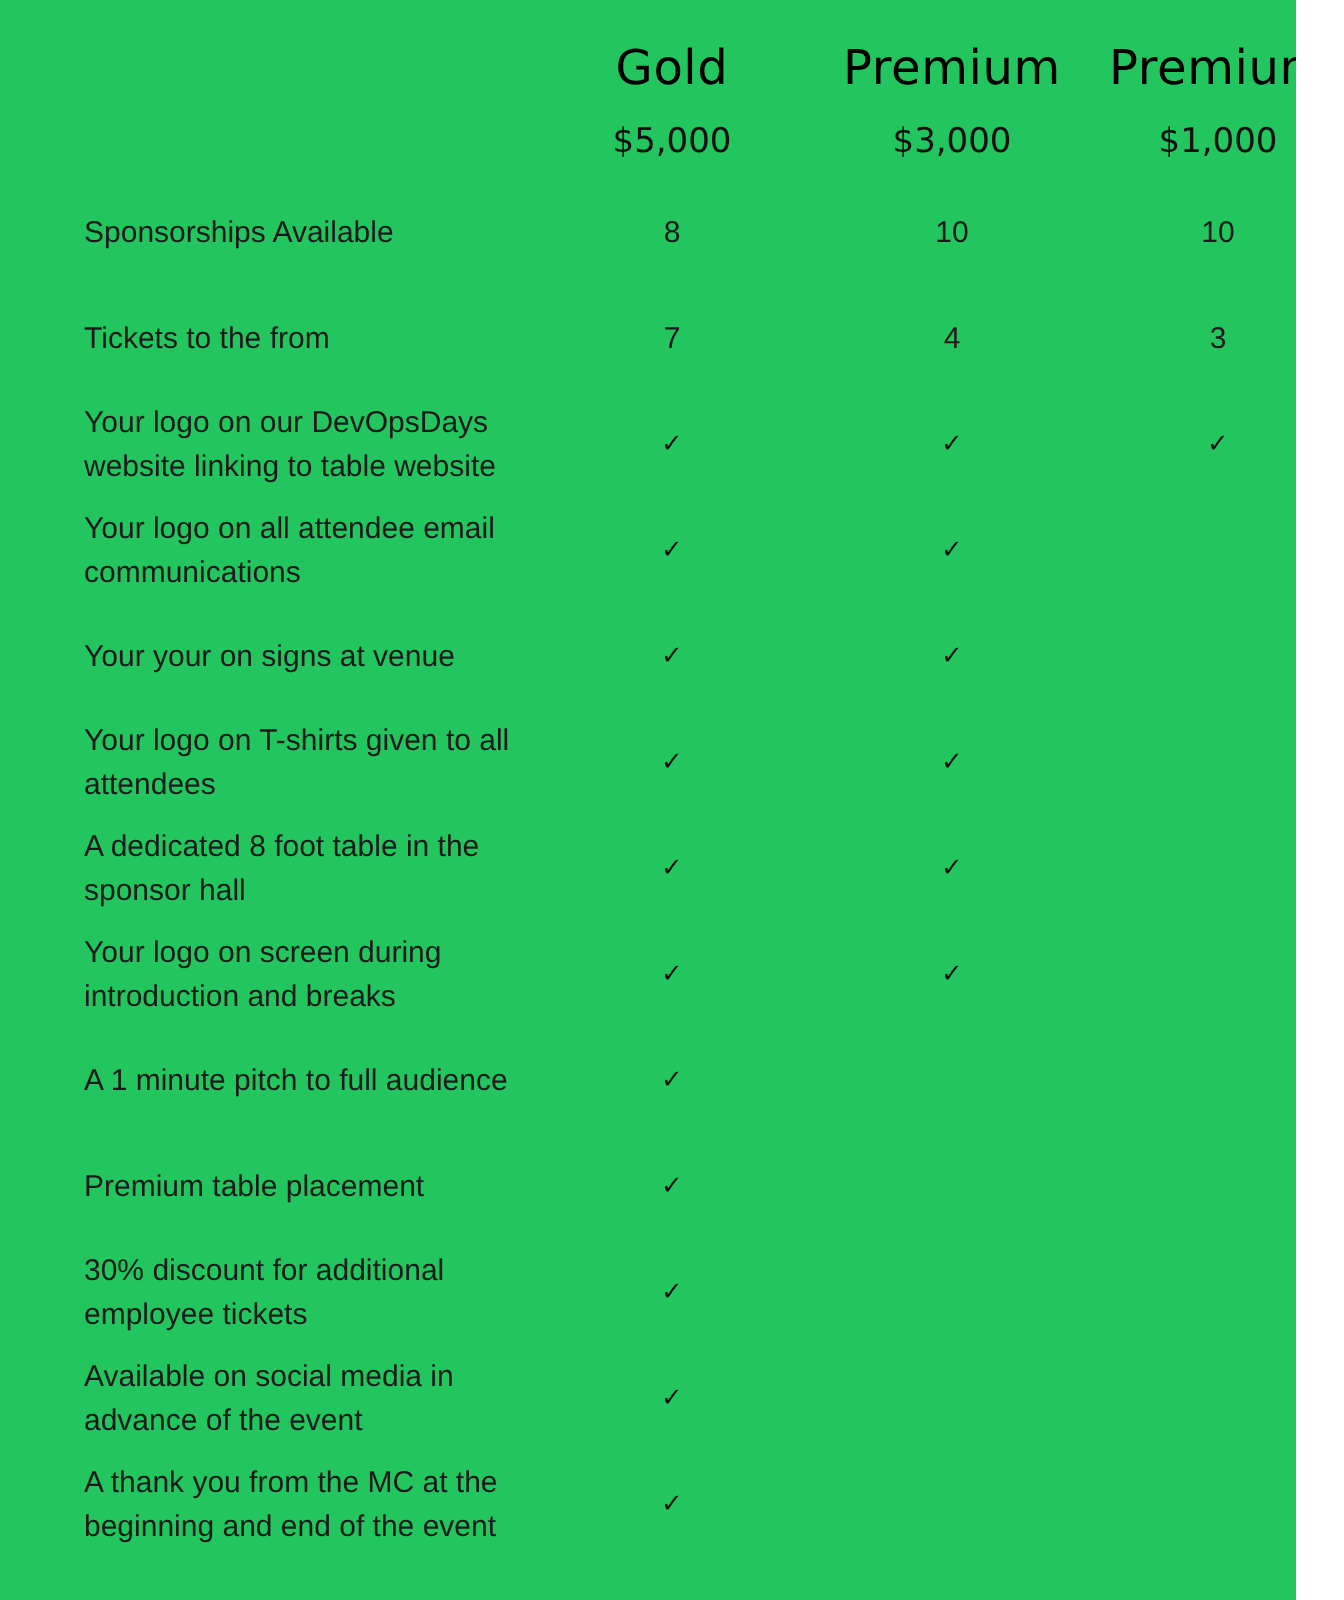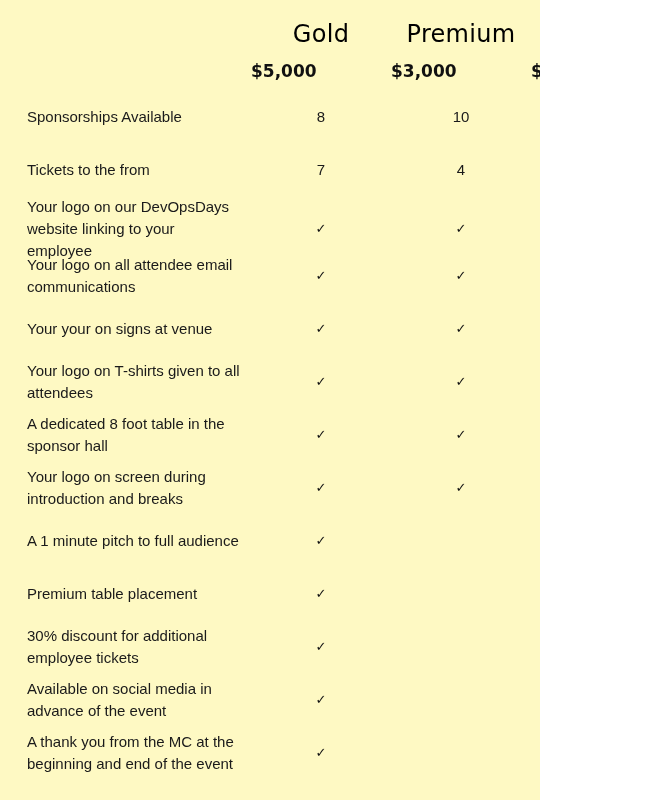--- a/index.html
+++ b/index.html
@@ -2,25 +2,25 @@
 <html><head>
 <meta charset="utf-8">
 <style>
   html, body {
     margin: 0;
     padding: 0;
     background: #ffffff;
   }
   .page {
     position: relative;
-    width: 540px;
+    width: 648px;
     height: 800px;
-    background: #fef9c3;
+    background: #22c55e;
     box-sizing: border-box;
-    padding-left: 7px;
+    padding-left: 22px;
     overflow: hidden;
     font-family: "Liberation Sans", sans-serif;
     color: #1a1a1a;
   }
   .grid4 {
     display: grid;
     grid-template-columns: 244px 140px 140px 126px;
   }
   .tier-row {
     padding-top: 22px;
@@ -31,23 +31,24 @@
     font-size: 24px;
     font-weight: 400;
     line-height: 1;
     letter-spacing: 0.3px;
     color: #000000;
   }
   .price-row {
     margin-top: 17px;
   }
   .tier-price {
+    text-align: center;
     font-family: "DejaVu Sans", sans-serif;
     font-size: 17px;
-    font-weight: 700;
+    font-weight: 400;
     line-height: 1;
     color: #111111;
   }
   .rows {
     margin-top: 10px;
   }
   .row {
     display: grid;
     grid-template-columns: 244px 140px 140px 126px;
     align-items: center;
@@ -98,21 +99,21 @@
         <div class="cell">10</div>
         <div class="cell">10</div>
       </div>
       <div class="row">
         <div class="label">Tickets to the from</div>
         <div class="cell">7</div>
         <div class="cell">4</div>
         <div class="cell">3</div>
       </div>
       <div class="row">
-        <div class="label">Your logo on our DevOpsDays website linking to your employee</div>
+        <div class="label">Your logo on our DevOpsDays website linking to table website</div>
         <div class="cell check">✓</div>
         <div class="cell check">✓</div>
         <div class="cell check">✓</div>
       </div>
       <div class="row">
         <div class="label">Your logo on all attendee email communications</div>
         <div class="cell check">✓</div>
         <div class="cell check">✓</div>
         <div class="cell"></div>
       </div>

